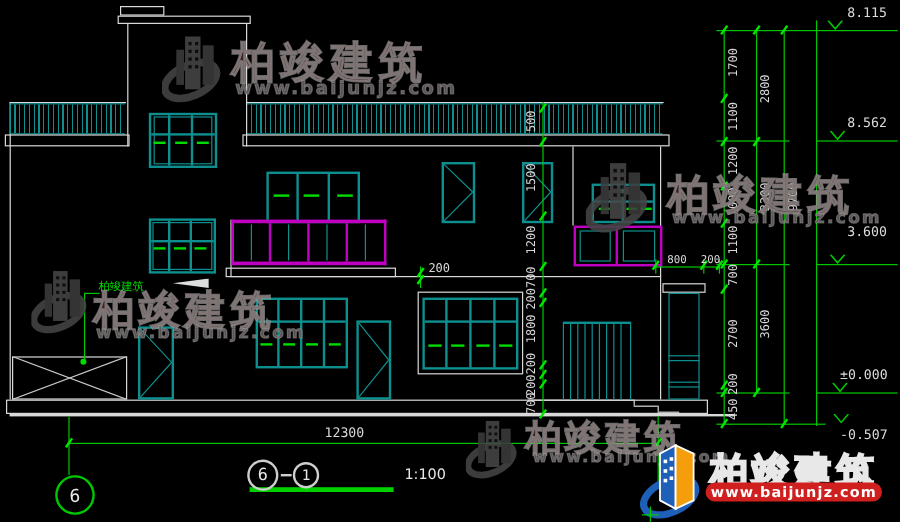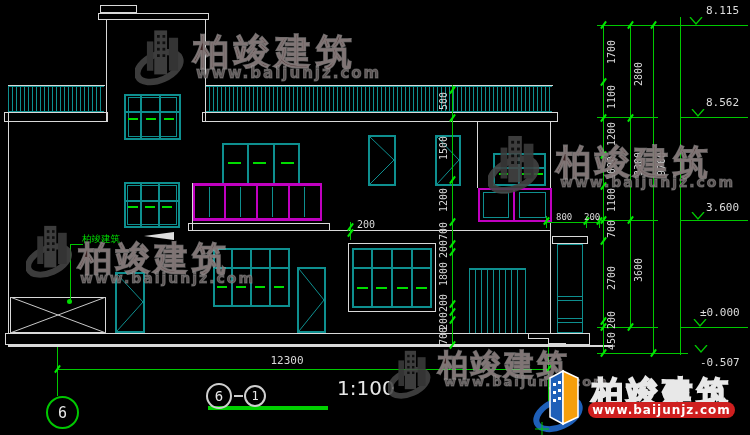--- a/index.html
+++ b/index.html
@@ -299,21 +299,21 @@
 
   <div class="lv" style="left:706px;top:5px">8.115</div>
   <svg class="abs" style="left:689px;top:17px" width="14" height="8">
       <use href="#lvltri"></use>
     </svg>
   <div class="lv" style="left:706px;top:97px">8.562</div>
   <svg class="abs" style="left:691px;top:109px" width="14" height="8">
       <use href="#lvltri"></use>
     </svg>
   <div class="gl" style="left:680px;top:117px;width:68px;height:1px"></div>
-  <div class="lv" style="left:706px;top:202px">3.600</div>
+  <div class="lv" style="left:706px;top:188px">3.600</div>
   <svg class="abs" style="left:691px;top:212px" width="14" height="8">
       <use href="#lvltri"></use>
     </svg>
   <div class="gl" style="left:680px;top:220px;width:68px;height:1px"></div>
   <div class="lv" style="left:700px;top:307px">±0.000</div>
   <svg class="abs" style="left:693px;top:319px" width="14" height="8">
       <use href="#lvltri"></use>
     </svg>
   <div class="gl" style="left:680px;top:327px;width:68px;height:1px"></div>
   <svg class="abs" style="left:694px;top:345px" width="14" height="8">
@@ -331,21 +331,21 @@
     <span>6</span>
   </div>
 
   <div class="title-circle" style="left:206px;top:383px;width:26px;height:26px;font-size:14px">
     <span>6</span>
   </div>
   <div class="wl" style="left:234px;top:395px;width:9px;height:2px;background:#CFCFCF"></div>
   <div class="title-circle" style="left:244px;top:385px;width:22px;height:22px;font-size:12px">
     <span>1</span>
   </div>
-  <div class="ttl" style="left:337px;top:376px;font-size:20px">1:100</div>
+  <div class="ttl" style="left:337px;top:388px;font-size:12px">1:100</div>
   <div class="abs" style="left:208px;top:406px;width:120px;height:4px;background:#00D000"></div>
 
   <svg class="wm-logo" style="left:135px;top:26px" width="55" height="62">
       <use href="#wmlogo"></use>
     </svg>
   <div class="wm-text" style="left:193px;top:28px;font-size:36px;letter-spacing:5px">柏竣建筑</div>
   <div class="wm-url" style="left:196px;top:64px;font-size:15px">www.baijunjz.com</div>
 
   <svg class="wm-logo" style="left:26px;top:222px" width="52" height="58">
       <use href="#wmlogo"></use>

